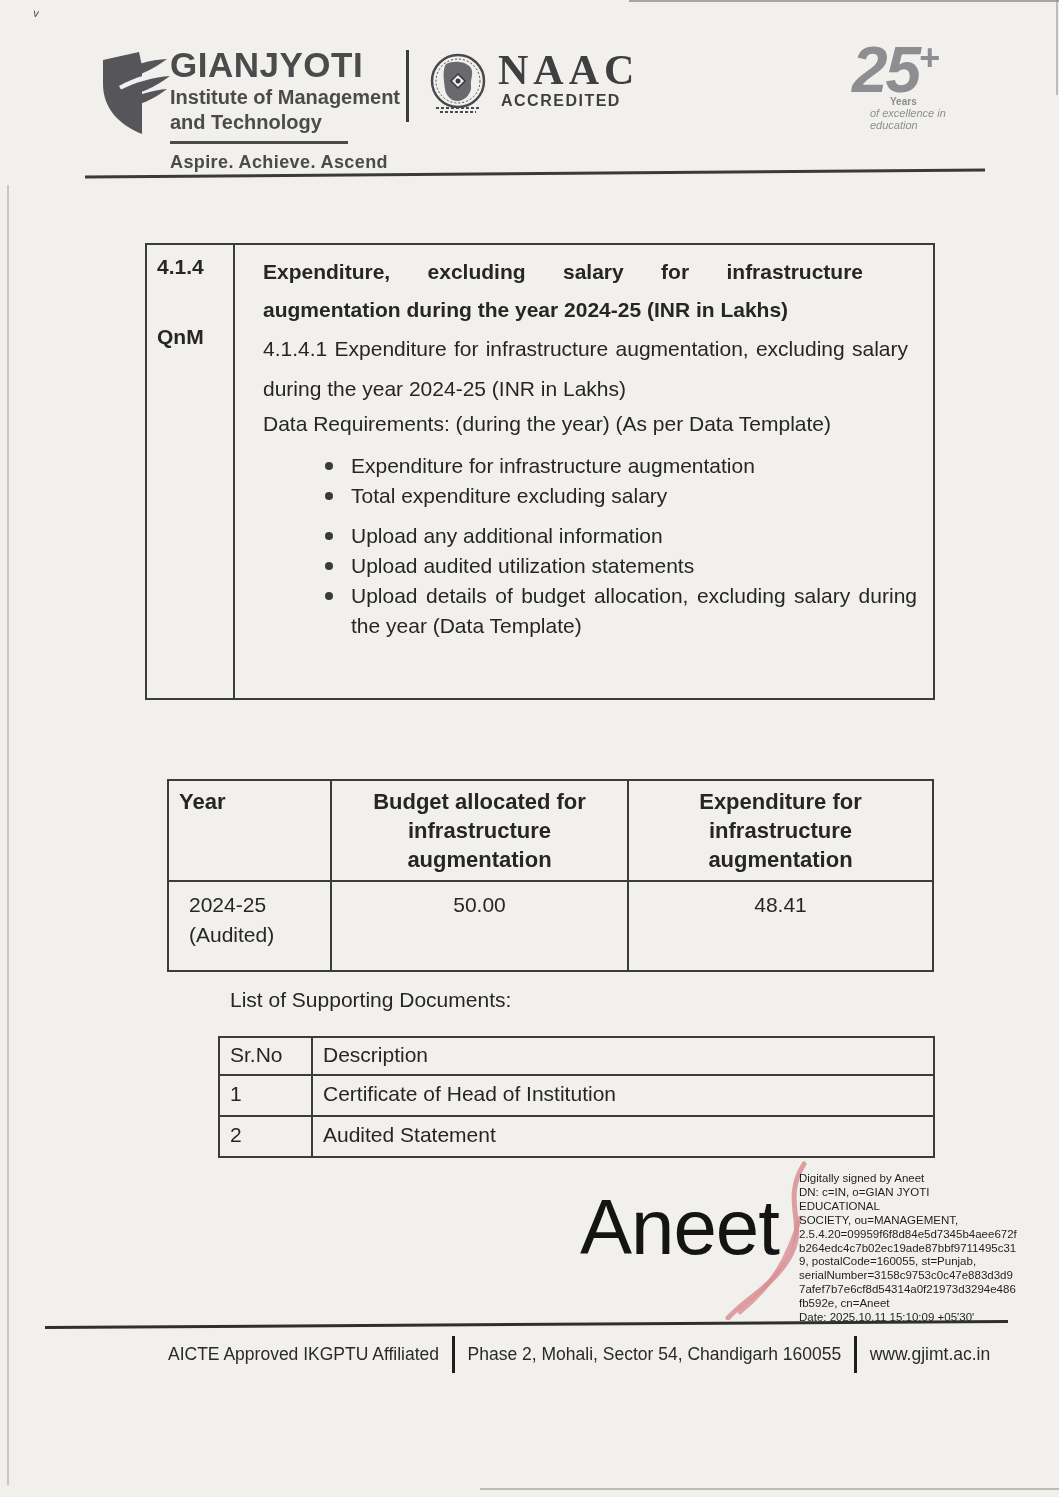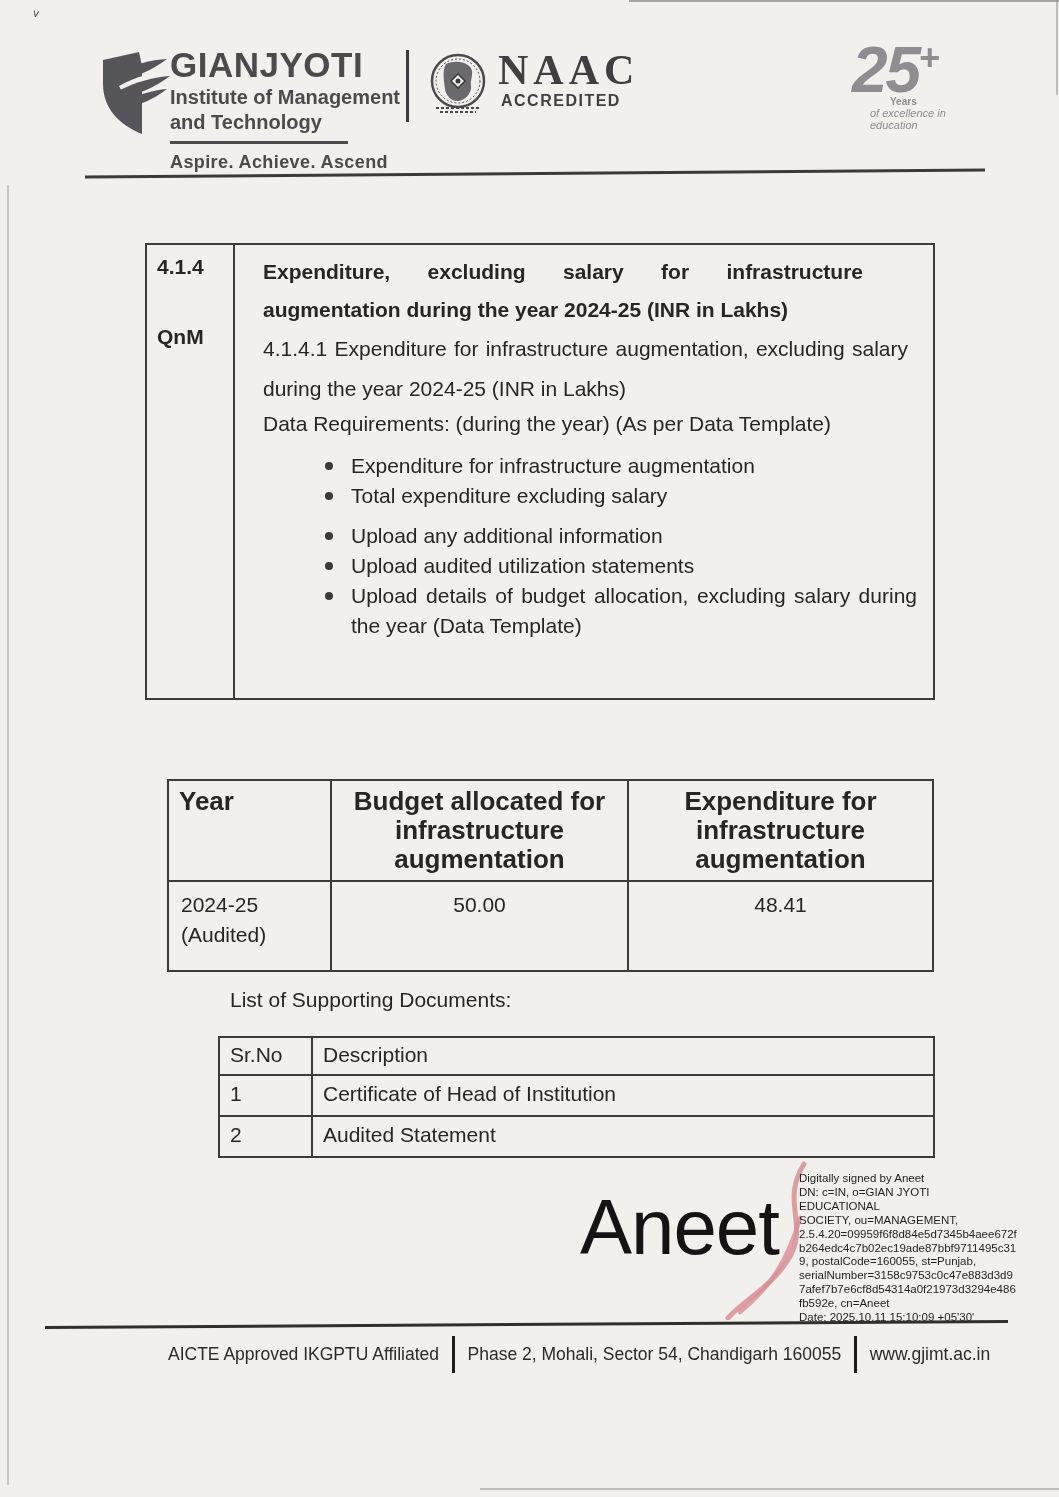--- a/index.html
+++ b/index.html
@@ -52,23 +52,23 @@
   .p-fd{font-weight:bold;line-height:30px;margin-top:2px;}
   ul.blist.second{margin-top:10px;}
 
   
   table{border-collapse:collapse;}
   th,td{border:2px solid #3c3c3c;vertical-align:top;box-sizing:border-box;}
 
   .budget-wrap{position:absolute;left:167px;top:779px;}
   .budget{width:765px;table-layout:fixed;}
   .budget col.c1{width:163px;} .budget col.c2{width:297px;} .budget col.c3{width:305px;}
-  .budget th{font-size:26px;font-weight:bold;line-height:29px;height:89px;padding:6px 10px;text-align:center;}
+  .budget th{font-size:22px;font-weight:bold;line-height:29px;height:89px;padding:6px 10px;text-align:center;}
   .budget th:first-child{text-align:left;}
-  .budget td{font-size:21px;height:90px;padding:8px 12px;text-align:center;line-height:30px;}
+  .budget td{font-size:21px;height:90px;padding:8px 20px;text-align:center;line-height:30px;}
   .budget td:first-child{text-align:left;}
 
   .docs-heading{position:absolute;left:230px;top:988px;font-size:21px;}
   .docs-wrap{position:absolute;left:218px;top:1036px;}
   .docs{width:715px;table-layout:fixed;}
   .docs col.c1{width:93px;} .docs col.c2{width:622px;}
   .docs th{font-size:21px;font-weight:normal;text-align:left;padding:5px 10px;height:38px;}
   .docs td{font-size:21px;text-align:left;padding:6px 10px;height:41px;}
 
   

